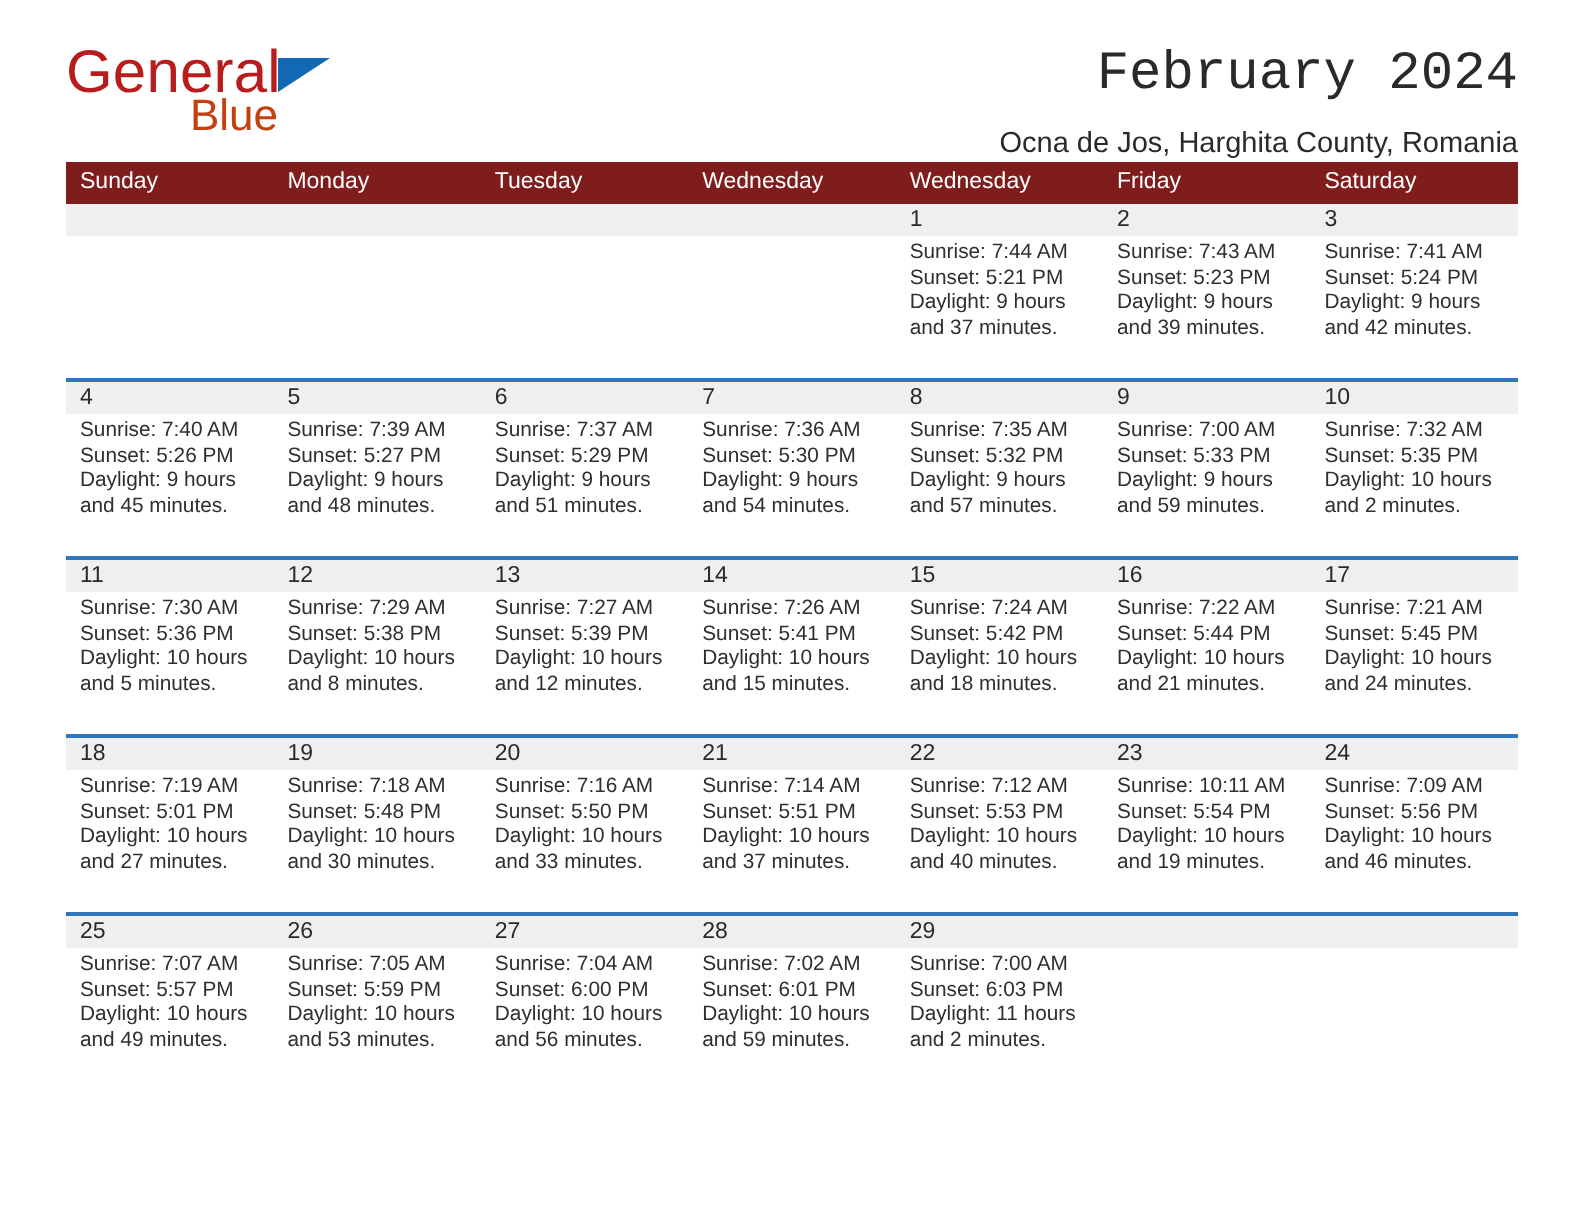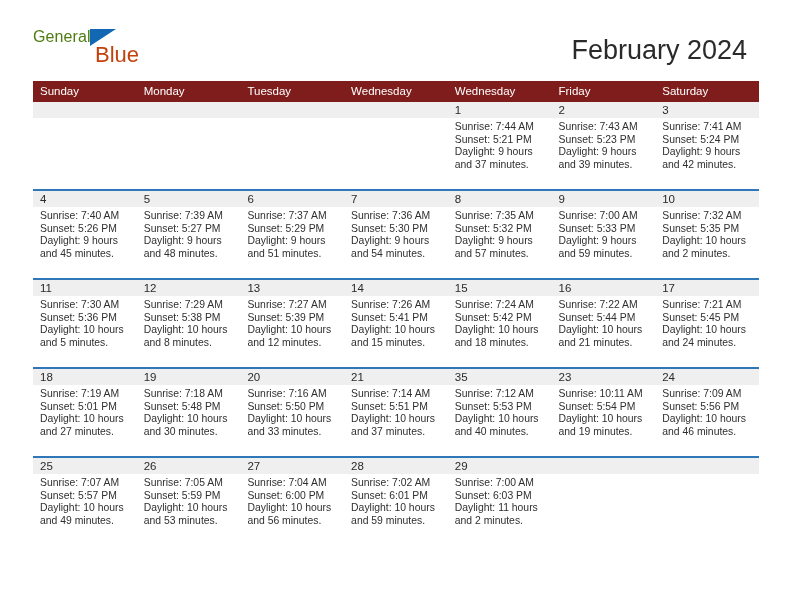--- a/index.html
+++ b/index.html
@@ -32,22 +32,22 @@
   }
 
   .logo {
     position: absolute;
     left: 0;
     top: 26px;
     width: 200px;
     height: 48px;
   }
   .logo-general {
-    font-size: 16px;
-    color: #4d7c0f;
+    font-size: 30px;
+    color: #b91c1c;
     letter-spacing: 0.1px;
     line-height: 22px;
     display: inline-block;
   }
   .logo-triangle {
     display: inline-block;
     width: 0;
     height: 0;
     border-left: 26px solid #1268b3;
     border-bottom: 17px solid transparent;
@@ -66,21 +66,22 @@
   }
 
   .title-block {
     text-align: right;
   }
   .month-title {
     font-size: 27px;
     color: #2a2a2a;
     font-weight: normal;
     line-height: 32px;
-    margin: 12px;
+    margin: 0;
+    font-family: Liberation Mono, monospace;
   }
   .location {
     font-size: 14.5px;
     color: #2a2a2a;
     line-height: 22px;
     margin: 7px 0 0 0;
   }
 
   
   .calendar {
@@ -142,20 +143,21 @@
 
   <div class="header">
 
     <div class="logo">
       <span class="logo-general">General</span><span class="logo-triangle"></span>
       <span class="logo-blue">Blue</span>
     </div>
 
     <div class="title-block">
       <h1 class="month-title">February 2024</h1>
+      <p class="location">Ocna de Jos, Harghita County, Romania</p>
     </div>
   </div>
 
   <table class="calendar">
     <colgroup>
       <col>
         <col>
         <col>
         <col>
         <col>
@@ -455,21 +457,21 @@
               <div class="cell-detail">
                 <div>Sunrise: 7:14 AM</div>
                 <div>Sunset: 5:51 PM</div>
                 <div>Daylight: 10 hours</div>
                 <div>and 37 minutes.</div>
               </div>
             </div>
           </td>
         <td>
             <div class="cell-inner">
-              <div class="daynum-band">35</div>
+              <div class="daynum-band">22</div>
               <div class="cell-detail">
                 <div>Sunrise: 7:12 AM</div>
                 <div>Sunset: 5:53 PM</div>
                 <div>Daylight: 10 hours</div>
                 <div>and 40 minutes.</div>
               </div>
             </div>
           </td>
         <td>
             <div class="cell-inner">

